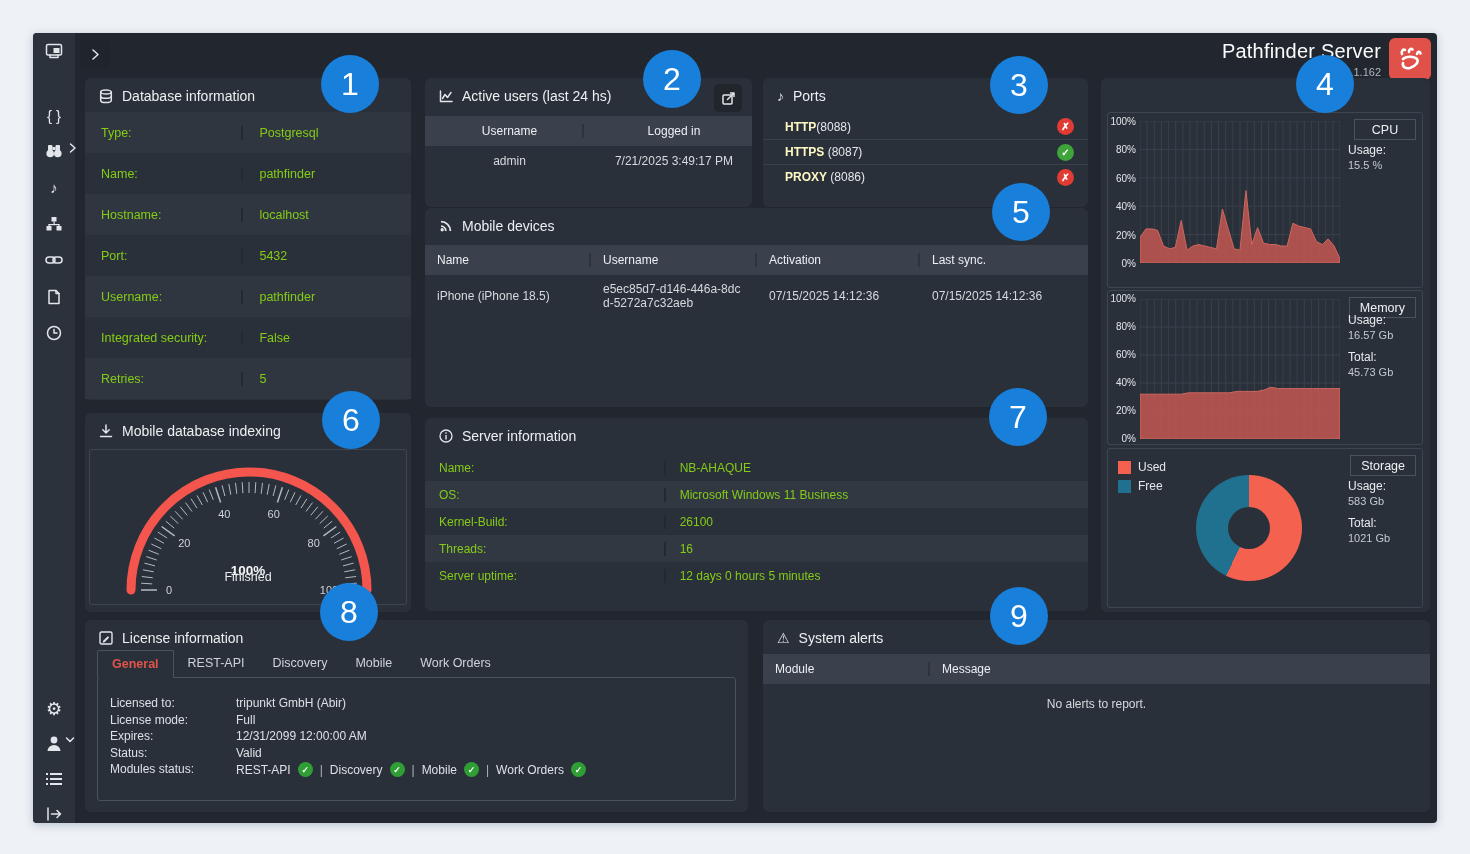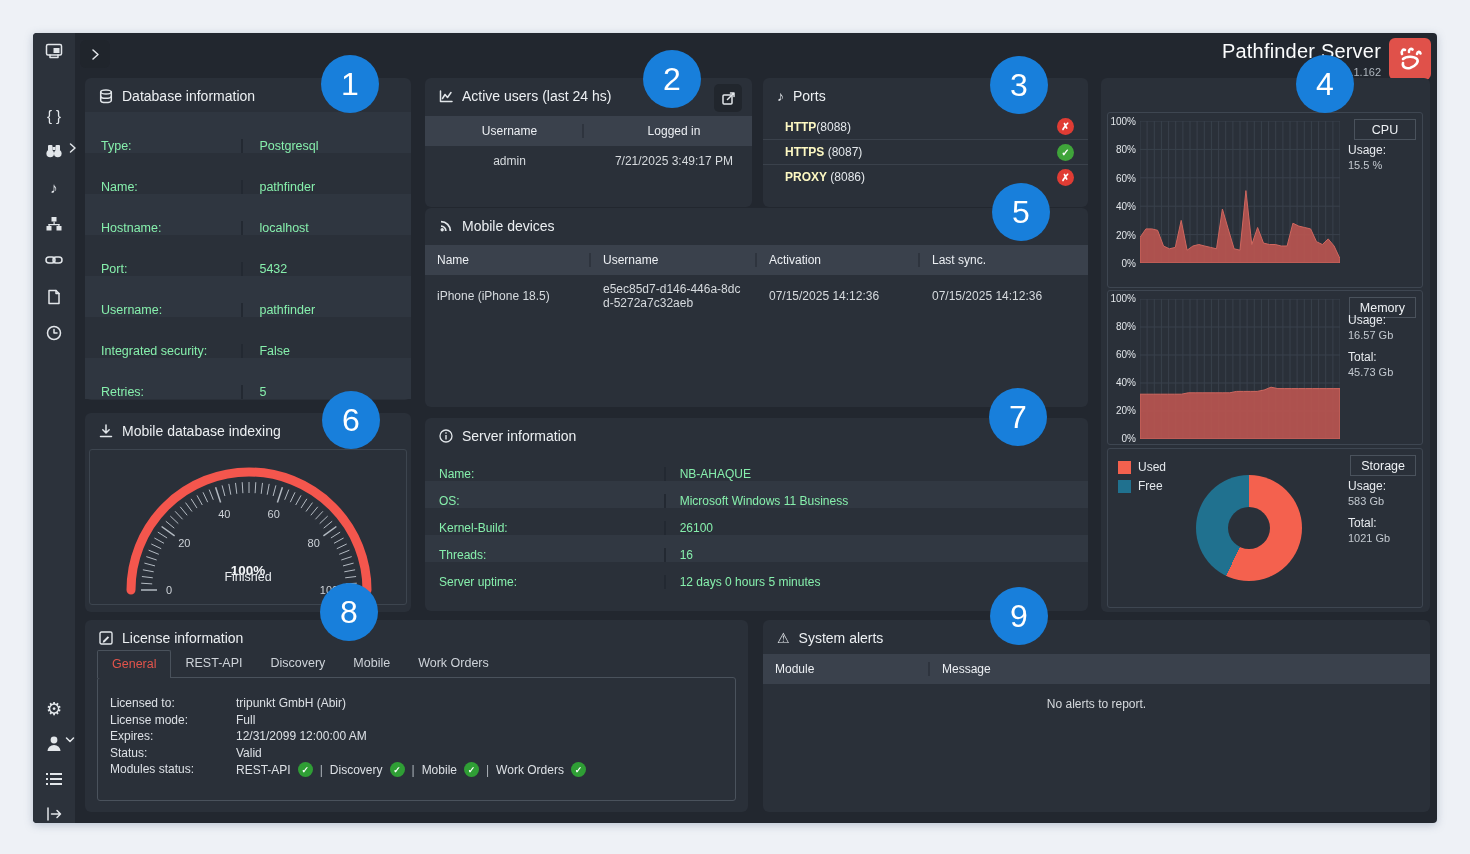--- a/index.html
+++ b/index.html
@@ -30,21 +30,21 @@
   #p-users    { left:392px; top:45px;  width:327px; height:129px;text-align:center; }
   #p-ports    { left:730px; top:45px;  width:325px; height:129px; }
   #p-stats    { left:1068px;top:45px;  width:329px; height:534px; }
   #p-devices  { left:392px; top:175px; width:663px; height:199px; }
   #p-index    { left:52px;  top:380px; width:326px; height:199px; }
   #p-server   { left:392px; top:385px; width:663px; height:193px; }
   #p-license  { left:52px;  top:587px; width:663px; height:192px; }
   #p-alerts   { left:730px; top:587px; width:667px; height:192px; }
 
   
-  .kv-row { display:flex; align-items:flex-end; height:41px; font-size:12.5px; color:#86efac; }
+  .kv-row { display:flex; align-items:center; height:41px; font-size:12.5px; color:#84cc16; }
   .kv-row .k { width:48%; padding-left:16px; }
   .kv-row .v { width:52%; padding-left:16px; border-left:2px solid #232932; }
   #p-db .kv-row:nth-child(odd) { background:#2f3640; }
 
   .kv-sm .kv-row { height:27px; font-size:12px; }
   .kv-sm .kv-row .k { width:36%; padding-left:14px; }
   .kv-sm .kv-row .v { width:64%; padding-left:14px; border-left:2px solid #232932; }
   #p-server .kv-row:nth-child(even) { background:#313842; }
 
   
@@ -87,21 +87,21 @@
 
   
   .gauge-box { position:absolute; left:4px; right:4px; top:36px; bottom:7px; border:1px solid #3d454f; border-radius:3px; }
   .gauge-center { position:absolute; left:0; right:0; text-align:center; color:#f4f6f8; }
   .gauge-val { bottom:26px; font-size:13.5px; font-weight:bold; }
   .gauge-sub { bottom:20px; font-size:12.5px; font-weight:normal; color:#e8ebee; }
 
   
   .tabs { position:absolute; left:12px; top:30px; right:12px; height:27px; display:flex; align-items:flex-end; }
   .tab { padding:6px 14px 7px 14px; font-size:12.5px; color:#ced3d9; cursor:pointer; }
-  .tab.active { color:#e2544b; background:#2a3039; border:1px solid #4a525c; border-bottom:none; border-radius:2px 2px 0 0; position:relative; z-index:2; margin-bottom:-1px; }
+  .tab.active { color:#e2544b; background:#2a3039; border:1px solid #4a525c; border-bottom:none; border-radius:2px 2px 0 0; position:relative; z-index:2; margin-bottom:-1px;font-weight:bold; }
   .lic-box { position:absolute; left:12px; right:12px; top:57px; bottom:11px; border:1px solid #4a525c; border-radius:3px; padding-top:18px; }
   .lic-row { position:relative; height:16.5px; font-size:12px; color:#dce0e5; }
   .lic-row .k { position:absolute; left:12px; }
   .lic-row .v { position:absolute; left:138px; }
   .modrow { display:flex; align-items:center; gap:7px; }
   .mod-check { width:15px; height:15px; border-radius:50%; background:#2f9e35; color:#fff; font-size:9px; font-weight:bold; display:flex; align-items:center; justify-content:center; }
   .mod-sep { color:#aeb4bb; }
 
   
   .empty-msg { text-align:center; font-size:12px; color:#d6dade; margin-top:13px; }

